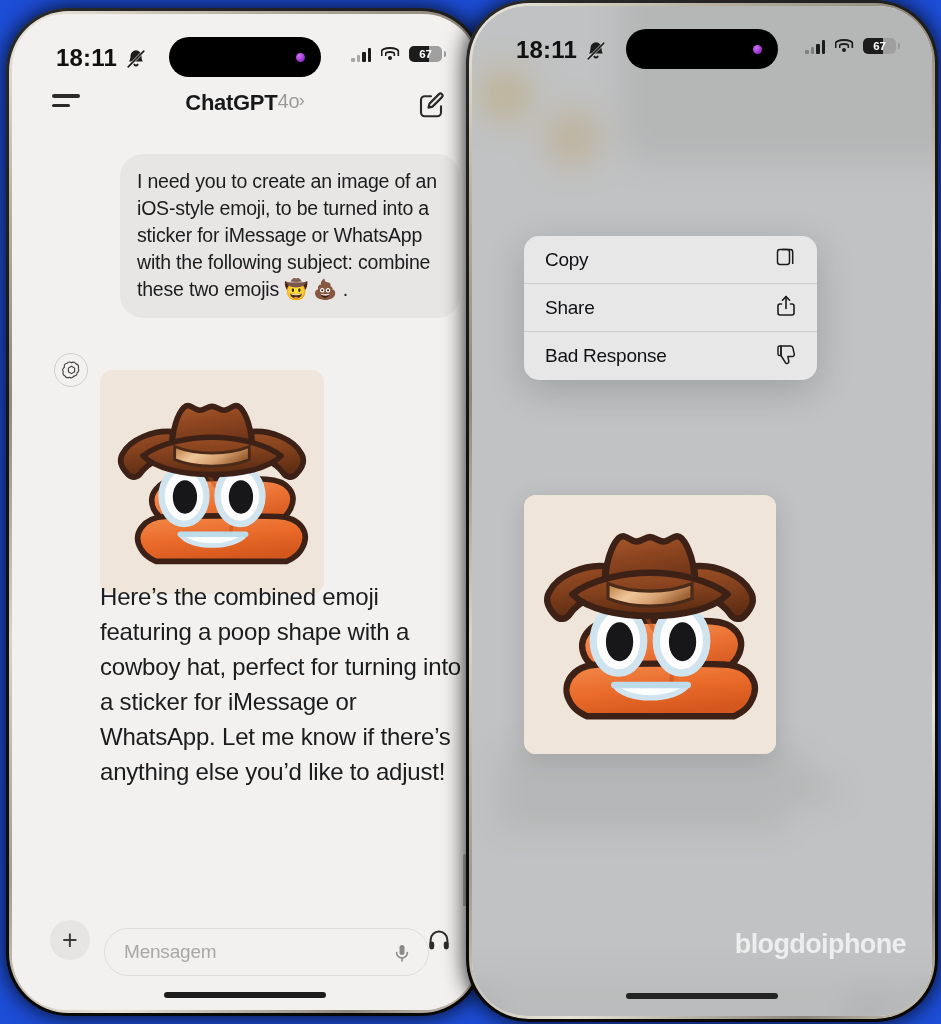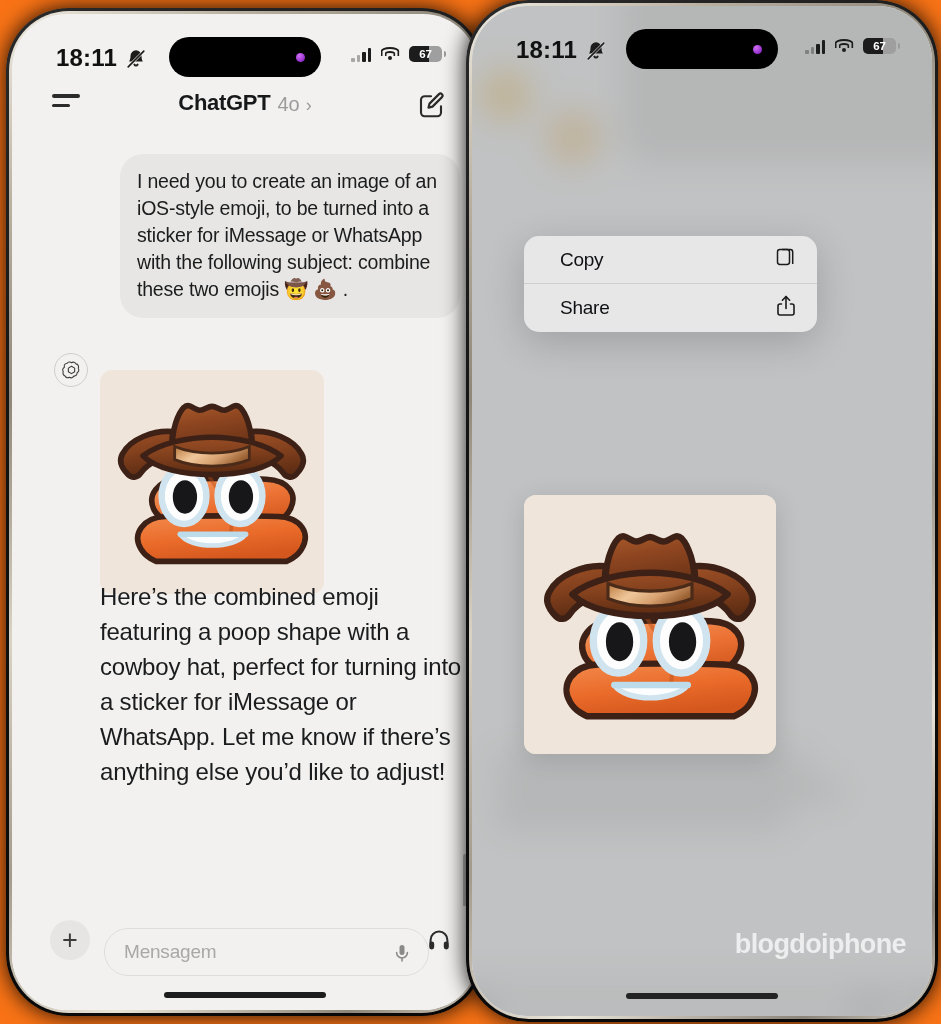--- a/index.html
+++ b/index.html
@@ -2,21 +2,21 @@
 <html><head>
 <meta charset="utf-8">
 <style>
   * { box-sizing: border-box; margin: 0; padding: 0; }
   html, body {
     width: 941px; height: 1024px;
     background: #000;
     font-family: "Liberation Sans", sans-serif;
     overflow: hidden;
   }
-  #stage { position: relative; width: 941px; height: 1024px; background:#f97316; }
+  #stage { position: relative; width: 941px; height: 1024px; background:#1d4ed8; }
 
   
   .phone {
     position: absolute;
     border-radius: 62px;
     background: linear-gradient(155deg,#2a2a2a 0%,#111 40%,#070707 100%);
     padding: 11px;
     box-shadow: 0 0 22px rgba(0,0,0,.9);
   }
   .bezel {
@@ -78,21 +78,21 @@
   .navbar {
     position:absolute; top:62px; left:0; right:0; height:62px;
     display:flex; align-items:center; z-index:35; background:#f2f1ef;
   }
   .hamburger { position:absolute; left:40px; top:18px; width:30px; }
   .hamburger i { display:block; height:3.5px; background:#2b2b2b; border-radius:2px; margin-bottom:6px; }
   .hamburger i:nth-child(1){ width:28px }
   .hamburger i:nth-child(2){ width:18px }
   .nav-title {
     position:absolute; left:50%; transform:translateX(-50%); top:14px;
-    display:flex; align-items:flex-end; gap:7px; white-space:nowrap;
+    display:flex; align-items:flex-start; white-space:nowrap;
   }
   .nav-title .t1 { font-size:22px; font-weight:700; color:#17181a; letter-spacing:-.3px; }
   .nav-title .t2 { font-size:20px; font-weight:400; color:#9b9b9e; }
   .nav-title .chev { font-size:18px; color:#9b9b9e; margin-left:-1px; }
   .compose { position:absolute; right:32px; top:14px; width:30px; height:30px; }
 
   
   .chat { position:absolute; top:124px; left:0; right:0; bottom:0; background:#f2f1ef; }
   .bubble-user {
     position:absolute; right:18px; top:16px; width:340px;
@@ -157,21 +157,21 @@
 
   .ctxmenu {
     position:absolute; left:52px; top:230px; width:293px;
     border-radius:15px; overflow:hidden;
     background:rgba(233,233,234,.93);
     box-shadow: 0 10px 38px rgba(0,0,0,.18);
     z-index:20;
   }
   .ctxrow {
     height:48px; display:flex; align-items:center; justify-content:space-between;
-    padding:0 19px 0 36px;
+    padding:0 19px 0 21px;
     border-bottom:.8px solid rgba(120,120,125,.22);
   }
   .ctxrow:last-child { border-bottom:none; }
   .ctxrow .lbl { font-size:19px; color:#101114; letter-spacing:-.25px; }
   .r-imgcard {
     position:absolute; left:52px; top:489px; width:252px; height:259px;
     border-radius:12px; overflow:hidden; background:#efe5da; z-index:22;
     box-shadow:0 6px 26px rgba(0,0,0,.14);
   }
   .watermark {
@@ -412,20 +412,29 @@
           <span>
             <svg width="24" height="24" viewBox="0 0 24 24" fill="none" stroke="#1c1c1e" stroke-width="1.6" stroke-linecap="round" stroke-linejoin="round">
               <path d="M7.5 10H6a2 2 0 0 0-2 2v7a2 2 0 0 0 2 2h12a2 2 0 0 0 2-2v-7a2 2 0 0 0-2-2h-1.5"></path>
               <line x1="12" y1="2.6" x2="12" y2="14.5"></line>
                 <polyline points="8.4,6.2 12,2.6 15.6,6.2"></polyline>
             </svg>
           </span>
         </div>
 
 
+        <div class="ctxrow">
+          <span class="lbl">Bad Response</span>
+          <span>
+            <svg width="24" height="24" viewBox="0 0 24 24" fill="none" stroke="#1c1c1e" stroke-width="1.5" stroke-linejoin="round">
+              <path d="M7 13.5 11.4 20.7a1.9 1.9 0 0 0 3.4-1.5l-.9-4.6h4.4a2 2 0 0 0 2-2.4l-1.4-6.3A2.5 2.5 0 0 0 16.5 4H7z"></path>
+              <path d="M7 13.5V4H5.6A1.6 1.6 0 0 0 4 5.6v6.3a1.6 1.6 0 0 0 1.6 1.6z"></path>
+            </svg>
+          </span>
+        </div>
 
       </div>
 
       <div class="r-imgcard">
         <svg viewBox="0 0 240 240" width="252" height="259" preserveAspectRatio="none">
           <rect width="240" height="240" fill="#efe5da"></rect>
           <g stroke="#3d2116" stroke-width="6" stroke-linejoin="round">
             <path d="M78 102c-6-14 6-26 22-27 12-1 30 0 42 1 16 1 26 10 22 23-2 8-10 12-10 12H86s-6-3-8-9z" fill="url(#poopG1)"></path>
             <path d="M58 150c-8-16 4-32 26-33 22-1 72-1 94 0 24 1 34 16 26 32-4 8-12 12-12 12H70s-8-4-12-11z" fill="url(#poopG2)"></path>
             <path d="M44 192c-10-16 2-34 26-35 26-1 94-1 120 0 26 1 36 18 26 35-5 9-16 13-16 13H60s-11-4-16-13z" fill="url(#poopG1)"></path>

